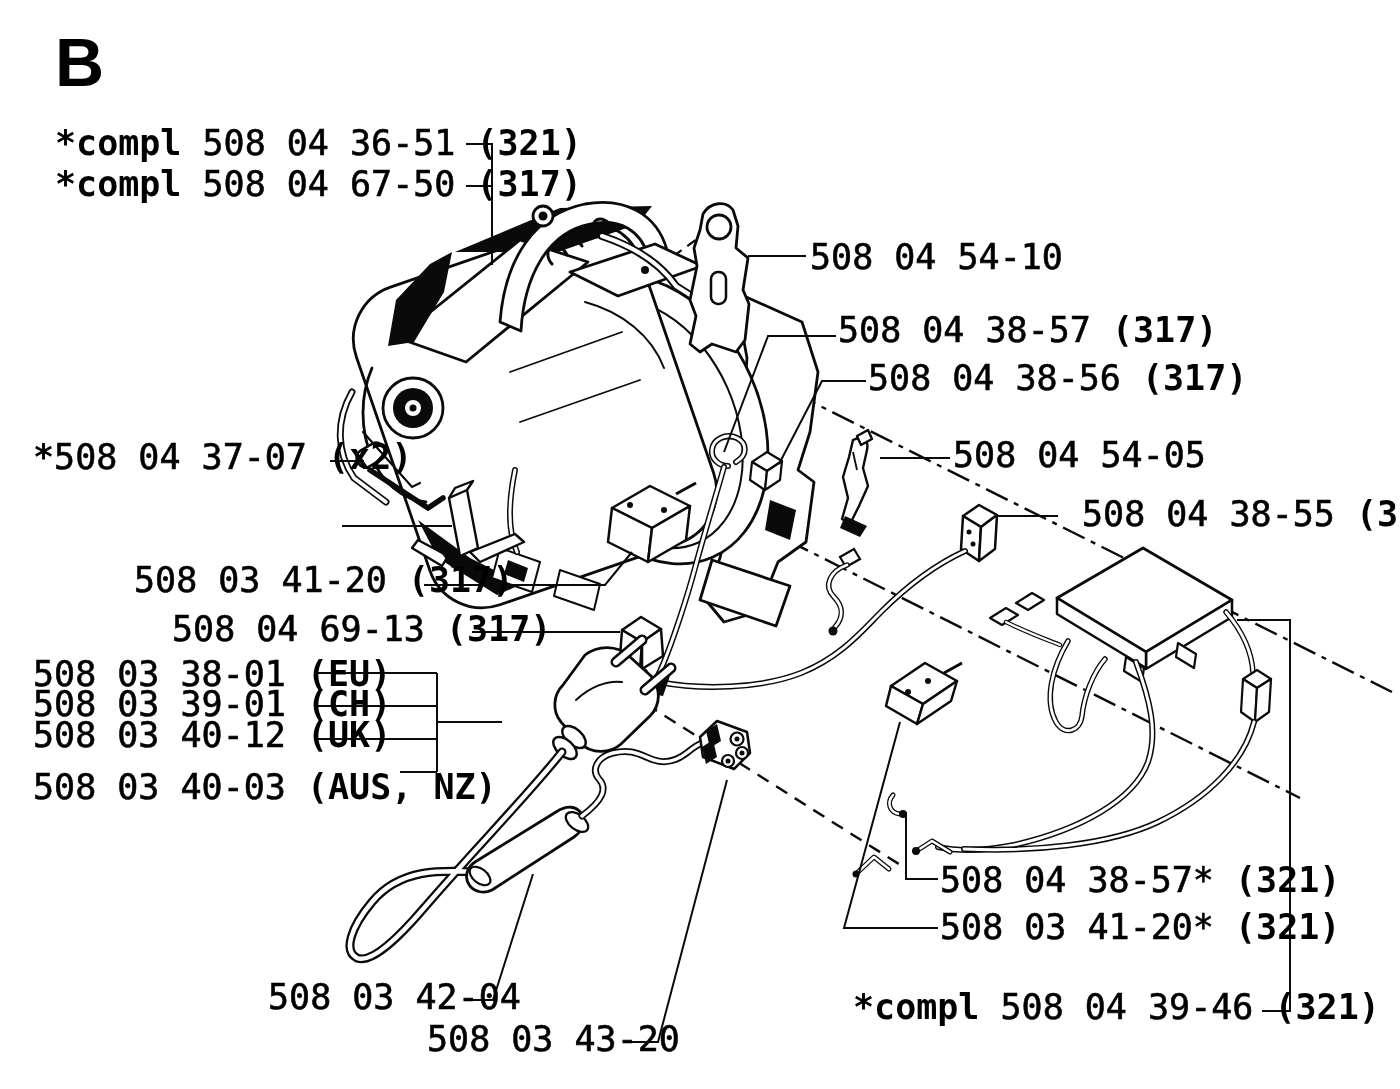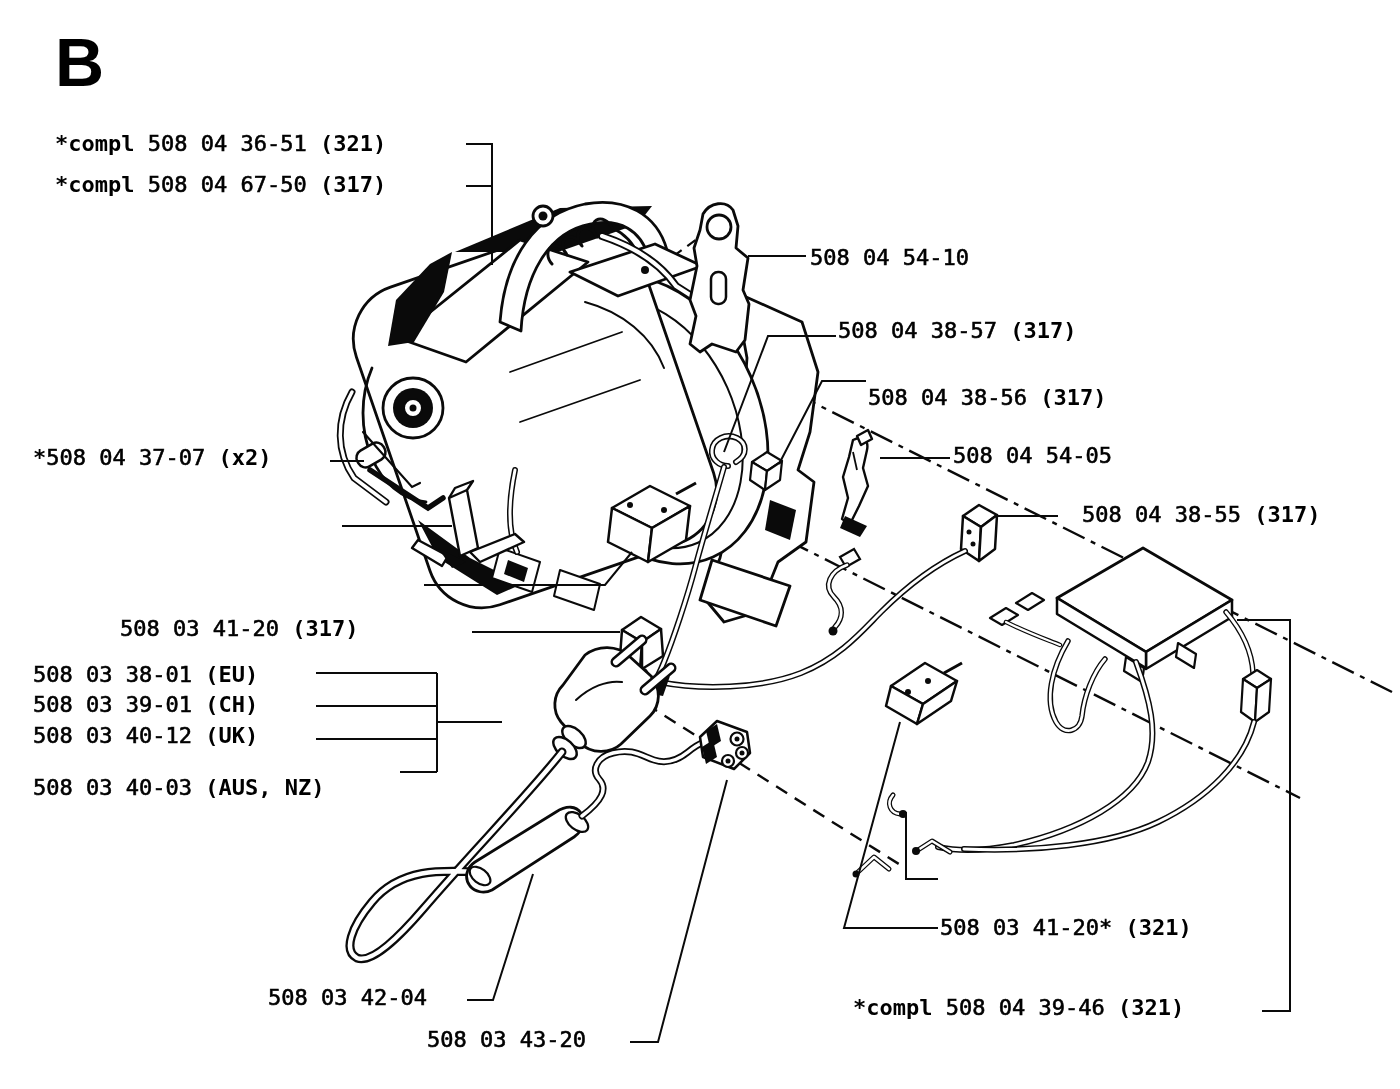--- a/index.html
+++ b/index.html
@@ -1,19 +1,19 @@
 <!DOCTYPE html>
 <html><head>
 <meta charset="utf-8">
 <style>
   html,body{margin:0;padding:0;background:#fff;}
   #stage{position:relative;width:1400px;height:1089px;background:#fff;overflow:hidden;
          font-family:"DejaVu Sans Mono",monospace;color:#000;}
   #art{position:absolute;left:0;top:0;}
-  .lbl{position:absolute;font-size:22px;line-height:27px;white-space:pre;letter-spacing:0;}
+  .lbl{position:absolute;font-size:35px;line-height:27px;white-space:pre;letter-spacing:0;}
   .lbl .pre,.lbl .suf{font-weight:700;}
   .lbl .num{font-weight:400;-webkit-text-stroke:0.6px #000;}
   .section{position:absolute;left:55px;top:28px;font-family:"Liberation Sans",sans-serif;
            font-weight:700;font-size:68px;line-height:68px;}
 </style>
 </head>
 <body>
 
 <div id="stage">
 
@@ -227,27 +227,29 @@
     <path d="M1237,620 H1290 V1011 H1262"></path>
   </g>
 </svg>
 
 <div class="section">B</div>
 
 <div class="lbl" style="left:55px;top:130px;"><span class="pre">*compl </span><span class="num">508 04 36-51</span><span class="suf"> (321)</span></div>
 <div class="lbl" style="left:55px;top:171px;"><span class="pre">*compl </span><span class="num">508 04 67-50</span><span class="suf"> (317)</span></div>
 <div class="lbl" style="left:810px;top:244px;"><span class="num">508 04 54-10</span></div>
 <div class="lbl" style="left:838px;top:317px;"><span class="num">508 04 38-57</span><span class="suf"> (317)</span></div>
-<div class="lbl" style="left:868px;top:384px;"><span class="num">508 04 38-56</span><span class="suf"> (317)</span></div>
+<div class="lbl" style="left:868px;top:365px;"><span class="num">508 04 38-56</span><span class="suf"> (317)</span></div>
 <div class="lbl" style="left:953px;top:442px;"><span class="num">508 04 54-05</span></div>
 <div class="lbl" style="left:1063px;top:501px;margin-left:19px;"><span class="num">508 04 38-55</span><span class="suf"> (317)</span></div>
 <div class="lbl" style="left:33px;top:444px;"><span class="pre">*</span><span class="num">508 04 37-07</span><span class="suf"> (x2)</span></div>
-<div class="lbl" style="left:120px;top:567px;margin-top:48px;"><span class="num">508 03 41-20</span><span class="suf"> (317)</span></div>
+<div class="lbl" style="left:134px;top:567px;"><span class="num">508 03 41-20</span><span class="suf"> (317)</span></div>
+<div class="lbl" style="left:172px;top:616px;"><span class="num">508 04 69-13</span><span class="suf"> (317)</span></div>
 <div class="lbl" style="left:33px;top:661px;"><span class="num">508 03 38-01</span><span class="suf"> (EU)</span></div>
 <div class="lbl" style="left:33px;top:691px;text-align:center;"><span class="num">508 03 39-01</span><span class="suf"> (CH)</span></div>
 <div class="lbl" style="left:33px;top:722px;"><span class="num">508 03 40-12</span><span class="suf"> (UK)</span></div>
 <div class="lbl" style="left:33px;top:754px;margin-top:20px;"><span class="num">508 03 40-03</span><span class="suf"> (AUS, NZ)</span></div>
+<div class="lbl" style="left:940px;top:867px;"><span class="num">508 04 38-57*</span><span class="suf"> (321)</span></div>
 <div class="lbl" style="left:940px;top:914px;"><span class="num">508 03 41-20*</span><span class="suf"> (321)</span></div>
 <div class="lbl" style="left:853px;top:994px;"><span class="pre">*compl </span><span class="num">508 04 39-46</span><span class="suf"> (321)</span></div>
 <div class="lbl" style="left:268px;top:984px;"><span class="num">508 03 42-04</span></div>
 <div class="lbl" style="left:427px;top:1026px;"><span class="num">508 03 43-20</span></div>
 
 </div>
 
 </body></html>

